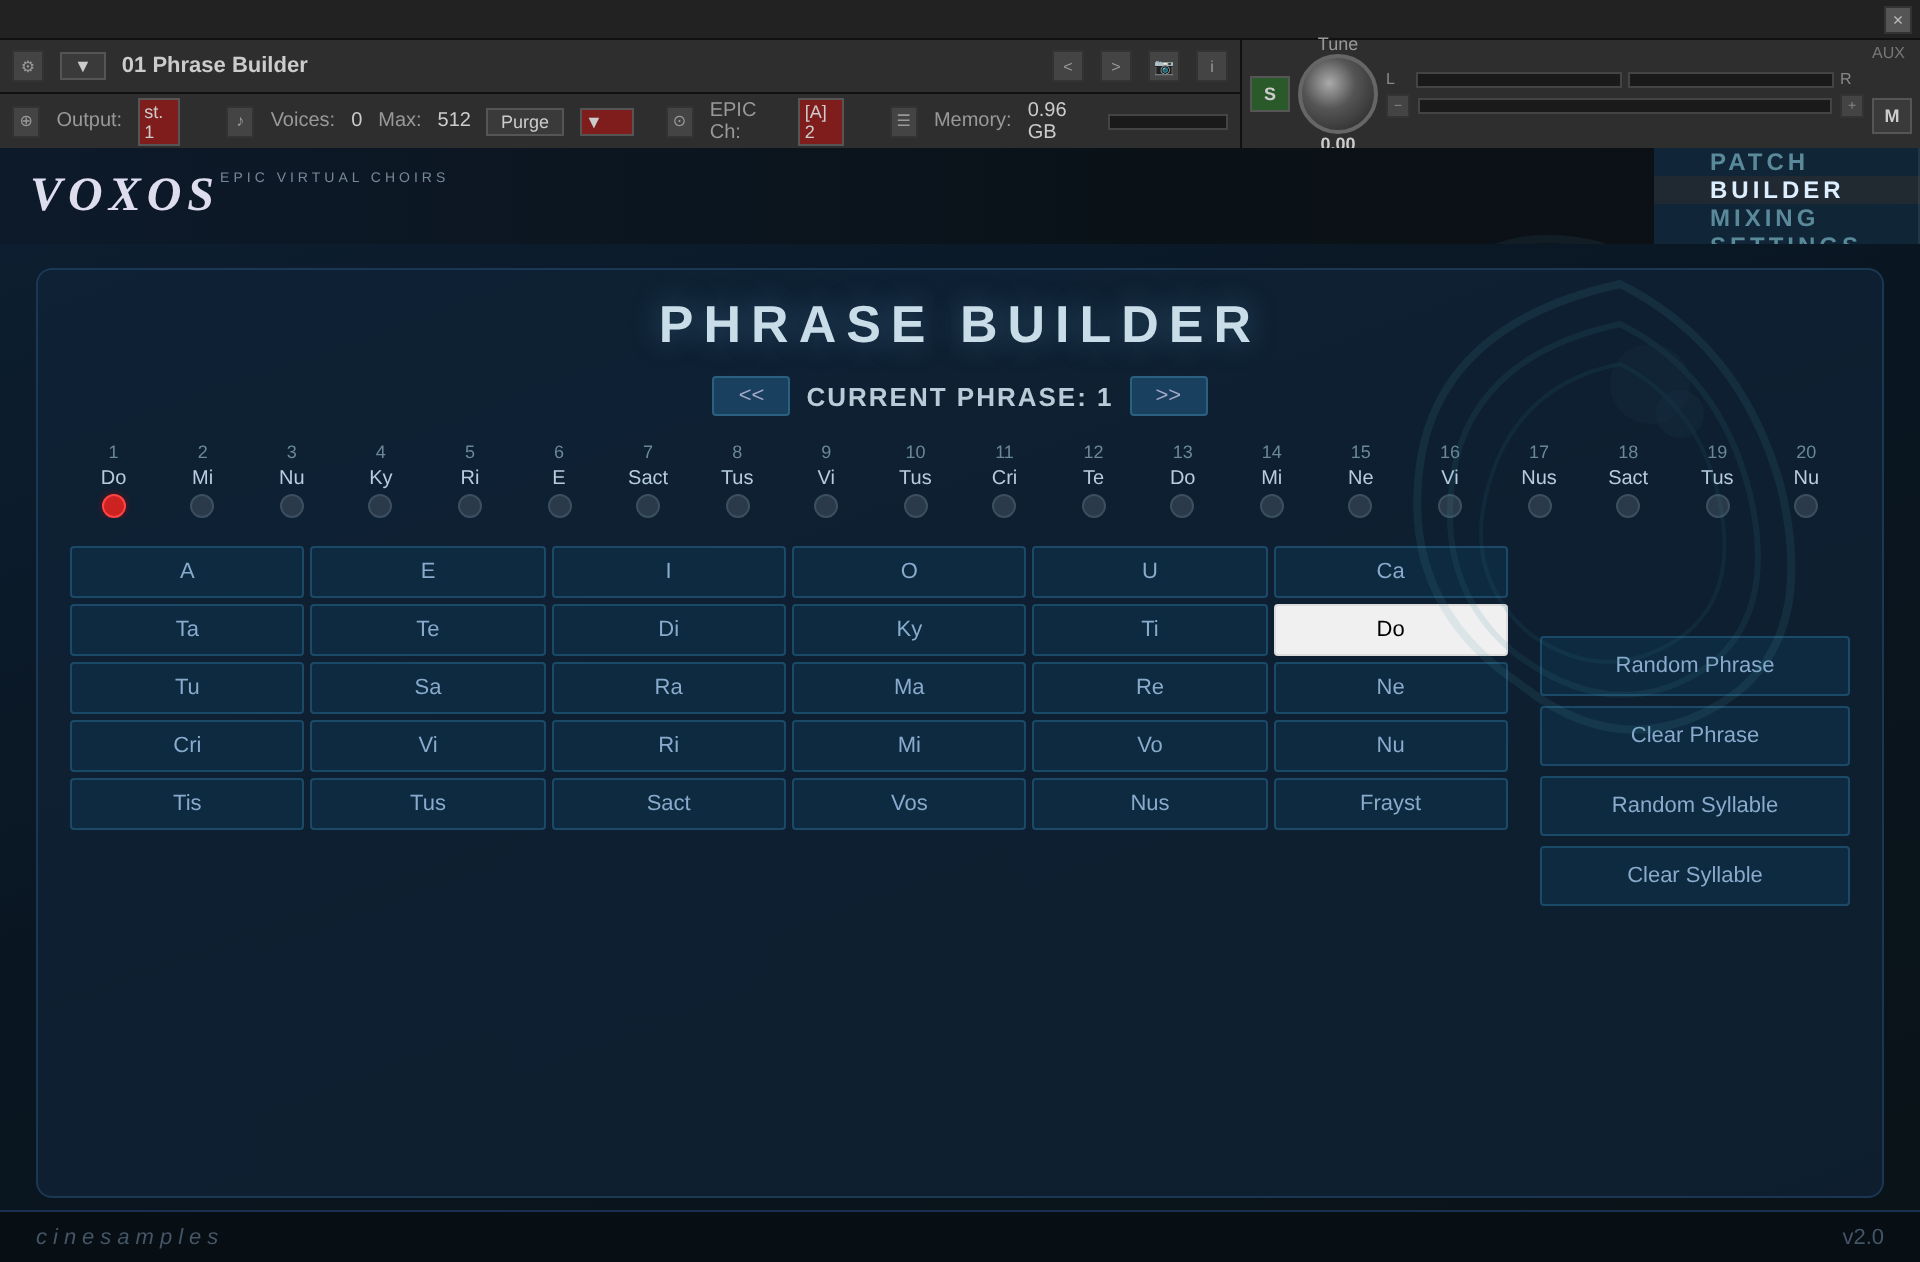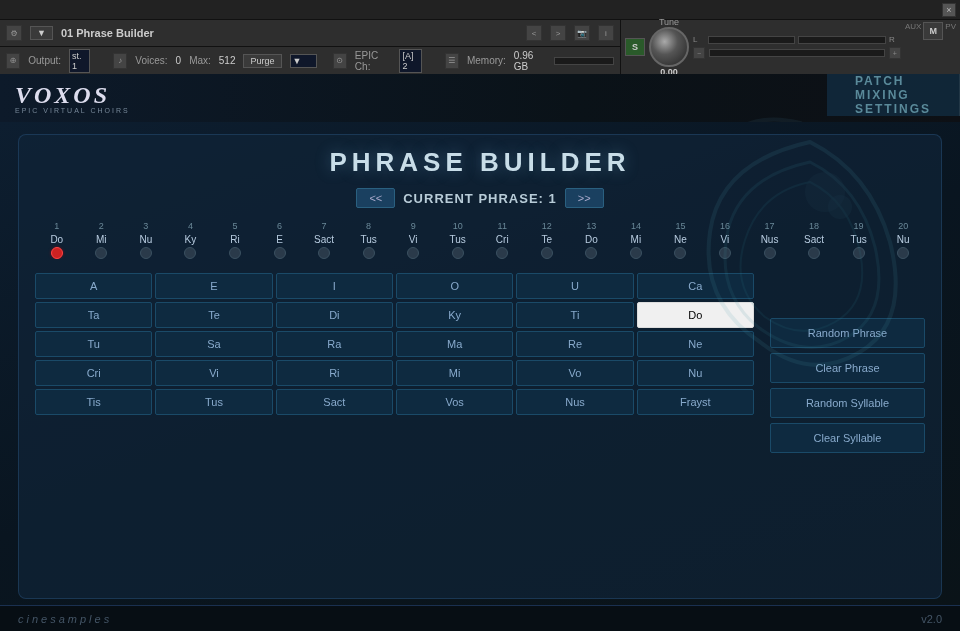--- a/index.html
+++ b/index.html
@@ -82,21 +82,21 @@
     .k-icon {
       width: 16px; height: 16px;
       background: #444;
       border: 1px solid #333;
       display: flex; align-items: center; justify-content: center;
       color: #999; font-size: 8px;
     }
     .k-lbl { color: #999; font-size: 10px; }
     .k-val { color: #ccc; font-size: 10px; }
     .k-mini-drop {
-      background: #0f172a;
+      background: #7f1d1d;
       border: 1px solid #555;
       color: #ccc;
       font-size: 9px;
       padding: 1px 2px;
     }
     .k-sm-row {
       display: flex;
       gap: 2px;
     }
     .ks-btn {
@@ -160,21 +160,20 @@
       height: 48px;
       background: linear-gradient(to right, #0d1a2a 0%, #0a1218 60%, #0d1015 100%);
       display: flex;
       align-items: center;
       position: relative;
       overflow: hidden;
     }
     .voxos-logo-wrap {
       padding: 0 15px;
       display: flex;
-      flex-direction: column;
       align-items: flex-start;
     }
     .voxos-v {
       font-size: 24px;
       font-weight: 900;
       color: #dde;
       font-style: italic;
       letter-spacing: 3px;
       line-height: 1;
       font-family: Georgia, serif;
@@ -417,21 +416,21 @@
             <div class="k-slider"></div>
             <div class="k-slider" style="width:28px;"></div>
             <span class="k-lm-icon">R</span>
           </div>
           <div class="k-slider-row" style="justify-content:flex-end;gap:4px;">
             <span class="k-slider-mini-btn">−</span>
             <div class="k-slider" style="width:50px;"></div>
             <span class="k-slider-mini-btn">+</span>
           </div>
         </div>
-        <div style="display:flex;flex-direction:row;gap:2px;align-self:flex-start;">
+        <div style="display:flex;flex-direction:column;gap:18px;align-self:flex-start;">
           <span class="k-aux">AUX</span>
           <div class="ks-btn ks-m">M</div>
           <span class="k-pv">PV</span>
         </div>
       </div>
     </div>
   </div>
 
   <div class="voxos-row">
 
@@ -439,20 +438,21 @@
       <path d="M100,10 Q140,30 160,80 Q180,130 130,140 Q80,150 50,110 Q20,70 40,30 Q60,0 100,10Z" fill="none" stroke="#4a8aaa" stroke-width="3"></path>
       <path d="M100,25 Q130,40 148,80 Q165,120 125,128 Q85,136 60,105 Q35,74 52,40 Q69,15 100,25Z" fill="none" stroke="#3a7a9a" stroke-width="2"></path>
       <circle cx="100" cy="75" r="30" fill="none" stroke="#2a6a8a" stroke-width="2"></circle>
     </svg>
     <div class="voxos-logo-wrap">
       <span class="voxos-v">VOXOS</span>
       <span class="voxos-epic">EPIC VIRTUAL CHOIRS</span>
     </div>
     <div class="voxos-tabs">
       <div class="vtab off">PATCH</div>
+      <div class="vtab on">BUILDER</div>
       <div class="vtab off">MIXING</div>
       <div class="vtab off">SETTINGS</div>
     </div>
   </div>
 
   <div class="plugin-body">
 
     <svg class="deco-bg" viewBox="0 0 280 280" style="opacity:0.12;right:10px;top:0;" xmlns="http://www.w3.org/2000/svg">
       <path d="M140,20 Q200,50 220,120 Q240,200 190,230 Q140,260 90,220 Q30,180 40,110 Q50,40 140,20Z" fill="none" stroke="#4a9aaa" stroke-width="4"></path>
       <path d="M140,40 Q190,65 205,125 Q220,190 178,215 Q135,240 88,205 Q45,170 58,108 Q71,55 140,40Z" fill="none" stroke="#3a8a9a" stroke-width="3"></path>

